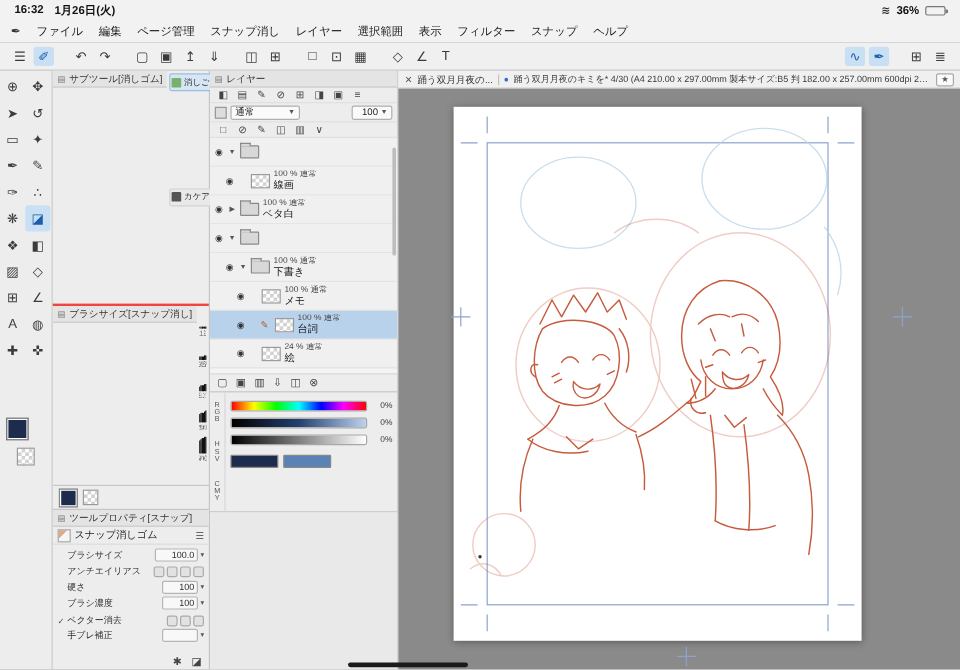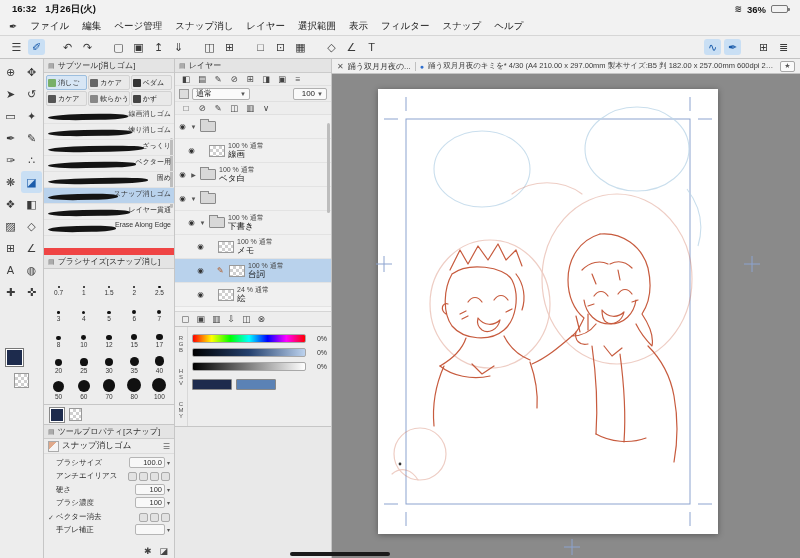--- a/index.html
+++ b/index.html
@@ -31,41 +31,41 @@
 .tool-icon{width:21px;height:22px;display:flex;align-items:center;justify-content:center;font-size:11px;color:#3c3c3c;border-radius:3px}
 .tool-icon.active{background:#c9dff4;color:#1b5cab}
 .tool-swatches{margin-top:46px;margin-left:6px;position:relative;height:46px}
 .swatch-main{position:absolute;top:0;left:0;width:17px;height:17px;background:var(--fg-color);border:1px solid #fff;outline:1px solid #777}
 .checker{background-color:#fff;background-image:linear-gradient(45deg,#cfcfcf 25%,transparent 25%,transparent 75%,#cfcfcf 75%),linear-gradient(45deg,#cfcfcf 25%,transparent 25%,transparent 75%,#cfcfcf 75%);background-position:0 0,3px 3px;background-size:6px 6px}
 .swatch-trans{position:absolute;top:24px;left:8px;width:15px;height:15px;border:1px solid #999}
 
 .left-col{position:absolute;top:0;bottom:0;left:44px;width:131px;border-right:1px solid #c6c6c6;background:#ededed;display:flex;flex-direction:column}
 .panel-header{height:14px;display:flex;align-items:center;gap:3px;padding:0 4px;background:#e4e4e4;border-bottom:1px solid #cbcbcb;font-size:8px;color:#333;flex:none;white-space:nowrap;overflow:hidden}
 .ph-icon{font-size:7px;color:#777}
-.subtool-panel{height:196px;display:flex;flex-direction:column;border-bottom:7px solid #ef4444}
+.subtool-panel{height:196px;display:flex;border-bottom:2px solid #ef4444}
 .st-groups{display:grid;grid-template-columns:1fr 1fr 1fr;padding:2px;gap:1px;flex:none}
 .st-group{height:15px;display:flex;align-items:center;gap:2px;font-size:7px;color:#222;padding:0 1px;overflow:hidden;white-space:nowrap;background:#e9e9e9;border:1px solid #d2d2d2;border-radius:2px}
 .st-group.sel{background:#d7e6f5;border-color:#9cbede}
 .st-gicon{width:8px;height:8px;flex:none;border-radius:1px}
 .st-list{flex:1;position:relative;overflow:hidden}
 .st-row{position:relative;height:16px;border-bottom:1px solid #e2e2e2}
 .st-row.sel{background:var(--sel-blue)}
 .stroke{position:absolute;left:4px;top:6px;height:6px;background:#141414;border-radius:60% 50% 50% 60%/70% 60% 60% 70%;transform:rotate(-1deg)}
 .st-label{position:absolute;right:3px;top:1px;font-size:7px;color:#333;white-space:nowrap}
 .st-row:nth-of-type(1) .stroke{right:46px}
 .st-row:nth-of-type(2) .stroke{right:42px}
 .st-row:nth-of-type(3) .stroke{right:30px}
 .st-row:nth-of-type(4) .stroke{right:38px}
 .st-row:nth-of-type(5) .stroke{right:26px}
 .st-row:nth-of-type(6) .stroke{right:56px}
 .st-row:nth-of-type(7) .stroke{right:44px}
 .st-row:nth-of-type(8) .stroke{right:58px}
 .scrollbar{position:absolute;right:1px;width:3px;border-radius:2px;background:#bdbdbd}
 
-.brush-panel{height:150px;display:flex;flex-direction:column;border-bottom:1px solid #c6c6c6}
+.brush-panel{height:150px;display:flex;border-bottom:1px solid #c6c6c6}
 .bs-grid{flex:1;display:grid;grid-template-columns:repeat(5,1fr);grid-auto-rows:26px;padding:2px 2px 0}
 .bs-cell{display:flex;flex-direction:column;align-items:center;justify-content:flex-end;gap:1px;overflow:hidden}
 .bs-dot{background:#111;border-radius:50%;flex:none}
 .bs-label{font-size:6.5px;color:#333;line-height:8px}
 
 .mini-swatches{height:20px;display:flex;align-items:center;gap:5px;padding:0 6px;border-bottom:1px solid #c6c6c6}
 .ms-main{width:14px;height:14px;background:var(--fg-color);border:1px solid #fff;outline:1px solid #888}
 .ms-trans{width:13px;height:13px;border:1px solid #999}
 
 .prop-panel{flex:1;display:flex;flex-direction:column;overflow:hidden}

